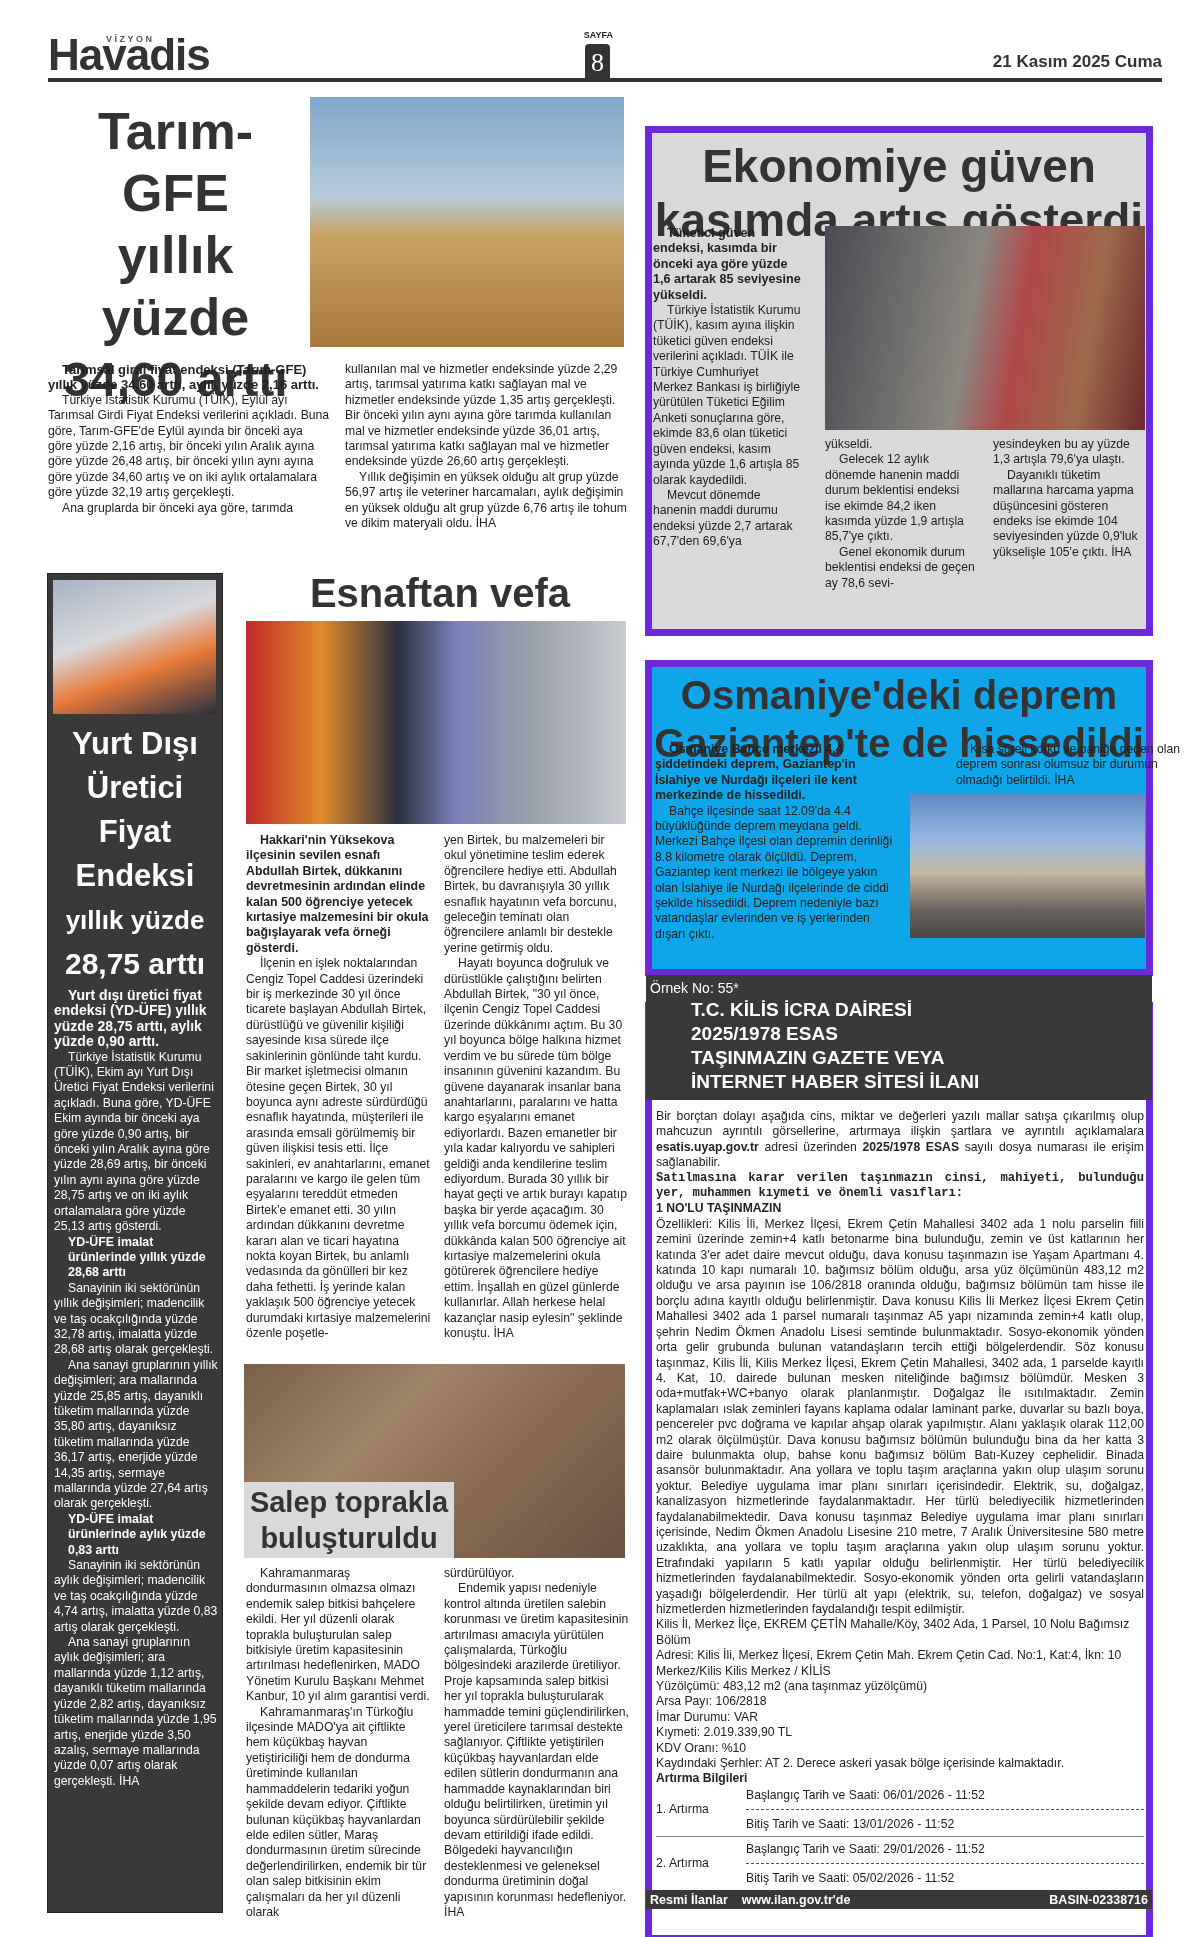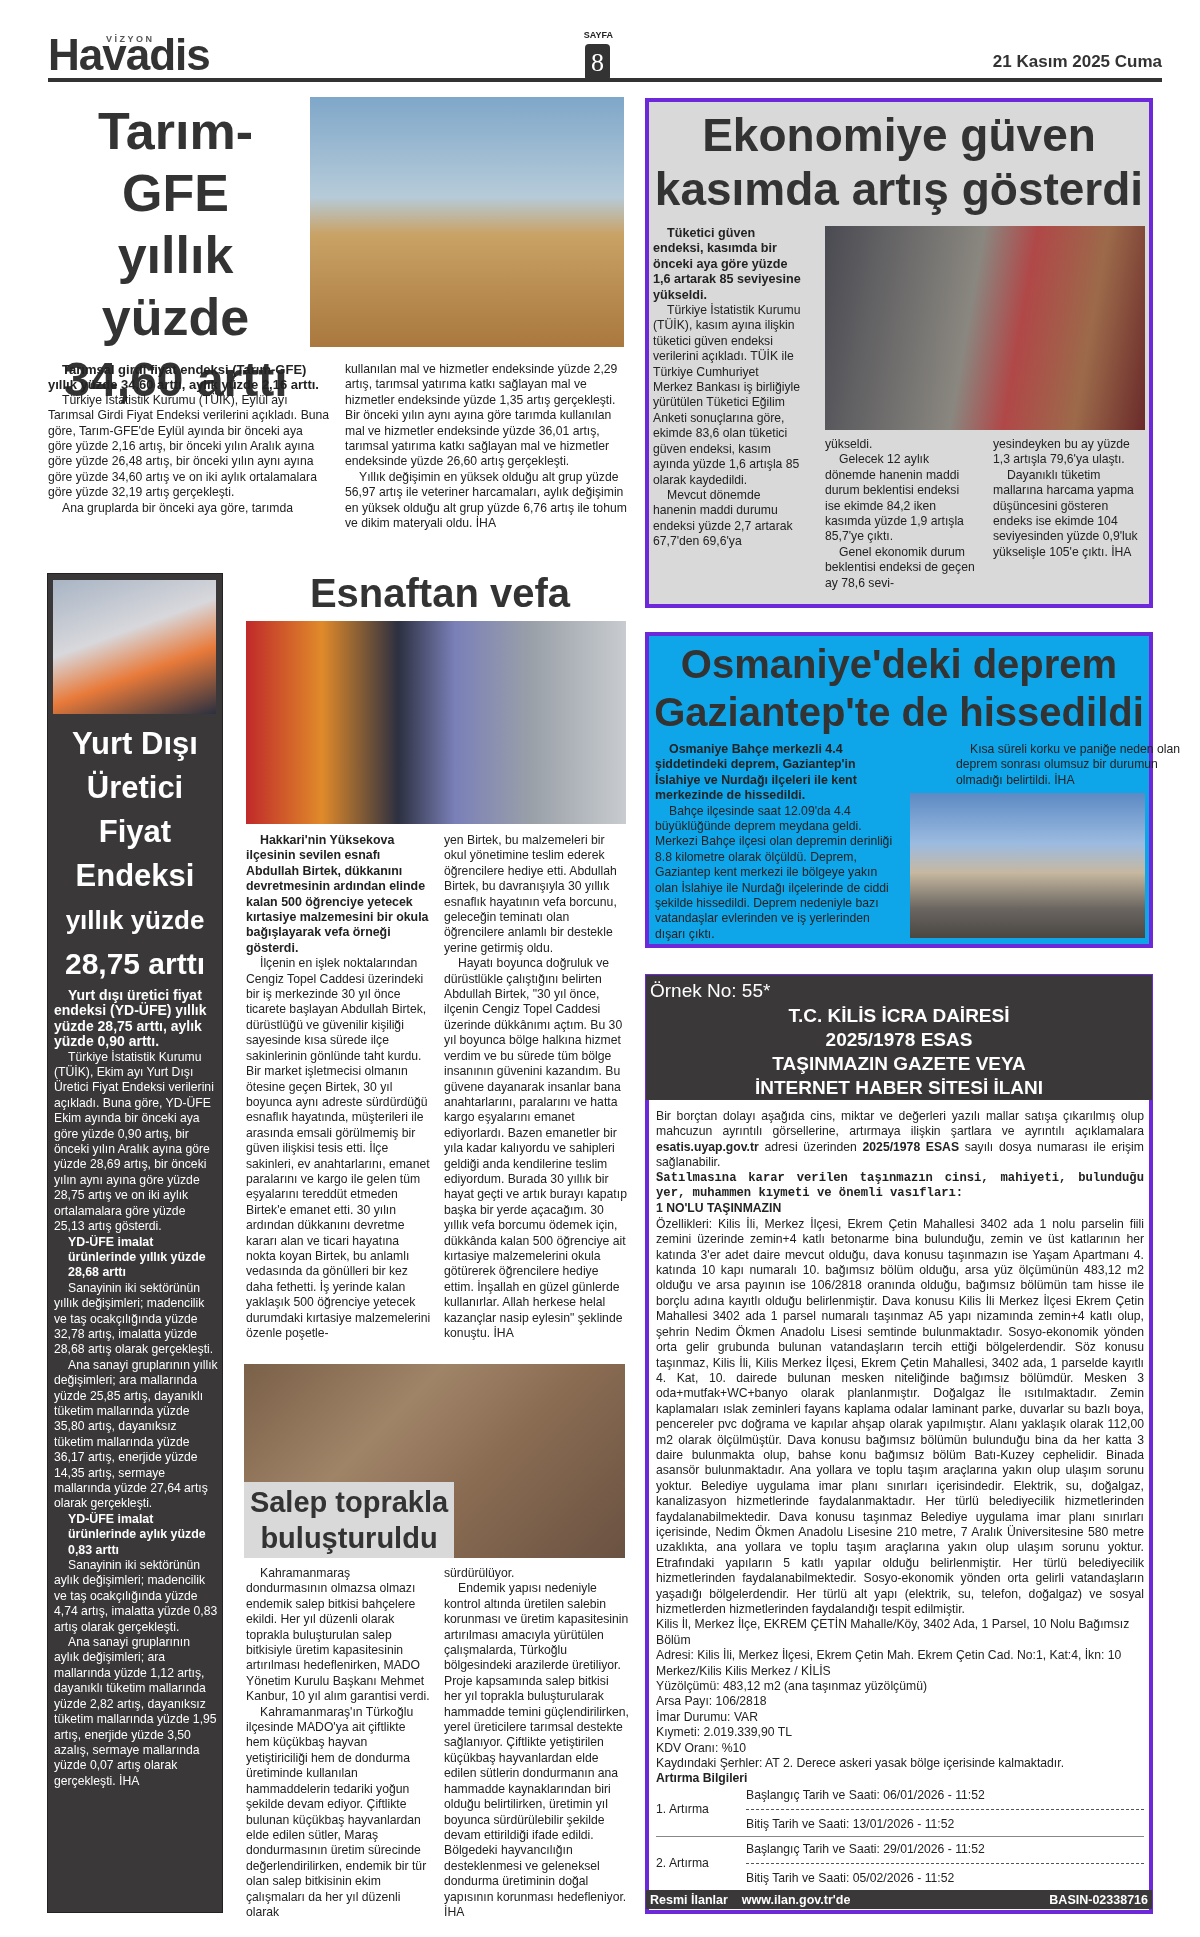--- a/index.html
+++ b/index.html
@@ -11,21 +11,21 @@
   
   .masthead-rule { left: 48px; top: 78px; width: 1114px; height: 4px; background: #333; }
   .logo-small { left: 106px; top: 34px; font-size: 9px; letter-spacing: 2.5px; color: #555; font-weight: bold; }
   .logo { left: 48px; top: 30px; font-size: 44px; font-weight: 900; color: #333; letter-spacing: -1px; transform: scaleX(1.0); }
   .sayfa { left: 583px; top: 30px; font-size: 9px; font-weight: bold; width: 30px; text-align: right; }
   .pagebox { left: 585px; top: 44px; width: 25px; height: 37px; background: #333; color: #fff; border-radius: 4px; font-size: 26px; font-family: "Liberation Serif", serif; text-align: center; line-height: 37px; }
   .date { right: 38px; top: 52px; font-size: 17px; font-weight: bold; color: #333; }
   
   .hl { color: #333; font-weight: 900; text-align: center; font-family: "Liberation Sans", sans-serif; }
   .photo { background: #999; overflow: hidden; }
-  .box { border: 4px solid #6d28d9; }
+  .box { border: 7px solid #6d28d9; margin-top: 28px; }
   .ad-title { background: #3a3838; color: #fff; }
   .ad-body p { font-size: 12.2px; line-height: 15.4px; text-align: justify; }
   .dash { border-top: 1px dashed #555; height: 0; margin: 6px 0; }
 </style>
 </head>
 <body>
 
 <div class="abs logo">Havadis</div>
 <div class="abs logo-small">VİZYON</div>
 <div class="abs sayfa">SAYFA</div>
@@ -125,22 +125,22 @@
   <p class="lead" style="font-size:12.4px;">Osmaniye Bahçe merkezli 4.4 şiddetindeki deprem, Gaziantep'in İslahiye ve Nurdağı ilçeleri ile kent merkezinde de hissedildi.</p>
   <p class="t">Bahçe ilçesinde saat 12.09'da 4.4 büyüklüğünde deprem meydana geldi. Merkezi Bahçe ilçesi olan depremin derinliği 8.8 kilometre olarak ölçüldü. Deprem, Gaziantep kent merkezi ile bölgeye yakın olan İslahiye ile Nurdağı ilçelerinde de ciddi şekilde hissedildi. Deprem nedeniyle bazı vatandaşlar evlerinden ve iş yerlerinden dışarı çıktı.</p>
 </div>
 <div class="abs" style="left:956px;top:742px;width:235px;">
   <p class="t">Kısa süreli korku ve paniğe neden olan deprem sonrası olumsuz bir durumun olmadığı belirtildi. İHA</p>
 </div>
 <div class="abs photo" style="left:910px;top:793px;width:235px;height:145px;background:linear-gradient(180deg,#5c8ac4 0%,#9cbbe0 35%,#c6b8a0 55%,#6a6560 80%,#4a4642 100%);"></div>
 
 <div class="abs box" style="left:645px;top:974px;width:508px;height:940px;background:#fff;"></div>
 <div class="abs ad-title" style="left:646px;top:975px;width:506px;height:125px;">
-  <div style="font-size:19px;padding:5px 0 0 4px;">Örnek No: 55*</div>
-  <div style="text-align:center;font-weight:bold;font-size:19px;line-height:24px;margin-top:2px;">
+  <div style="font-size:14px;padding:5px 0 0 4px;">Örnek No: 55*</div>
+  <div style="text-align:left;font-weight:bold;font-size:19px;line-height:24px;margin-top:2px;padding-left:45px;">
     <div>T.C. KİLİS İCRA DAİRESİ</div>
     <div>2025/1978 ESAS</div>
     <div>TAŞINMAZIN GAZETE VEYA</div>
     <div>İNTERNET HABER SİTESİ İLANI</div>
   </div>
 </div>
 <div class="abs ad-body" style="left:656px;top:1109px;width:488px;">
   <p><span>Bir borçtan dolayı aşağıda cins, miktar ve değerleri yazılı mallar satışa çıkarılmış olup mahcuzun ayrıntılı görsellerine, artırmaya ilişkin şartlara ve ayrıntılı açıklamalara </span><b>esatis.uyap.gov.tr</b><span> adresi üzerinden </span><b>2025/1978 ESAS</b><span> sayılı dosya numarası ile erişim sağlanabilir.</span></p>
   <p style="font-weight:bold;font-family:Liberation Mono, monospace;">Satılmasına karar verilen taşınmazın cinsi, mahiyeti, bulunduğu yer, muhammen kıymeti ve önemli vasıfları:</p>
   <p style="font-weight:bold;">1 NO'LU TAŞINMAZIN</p>

